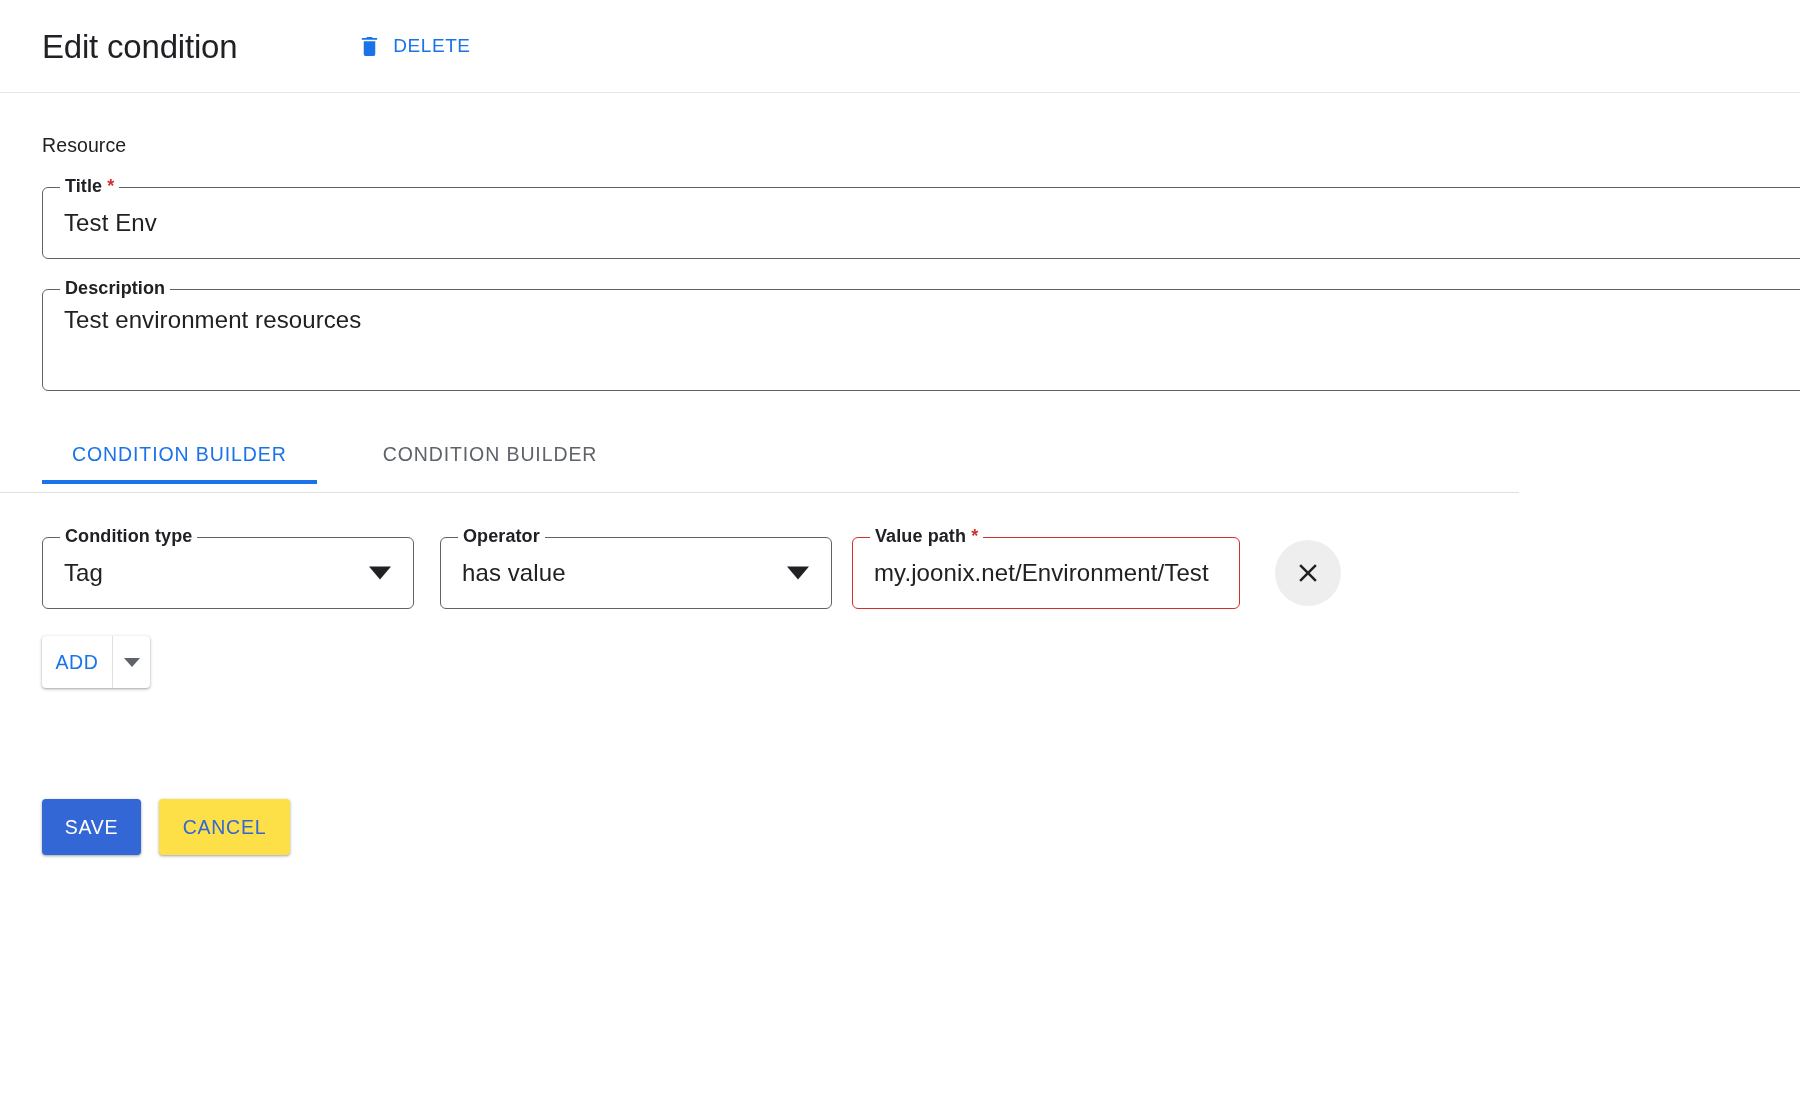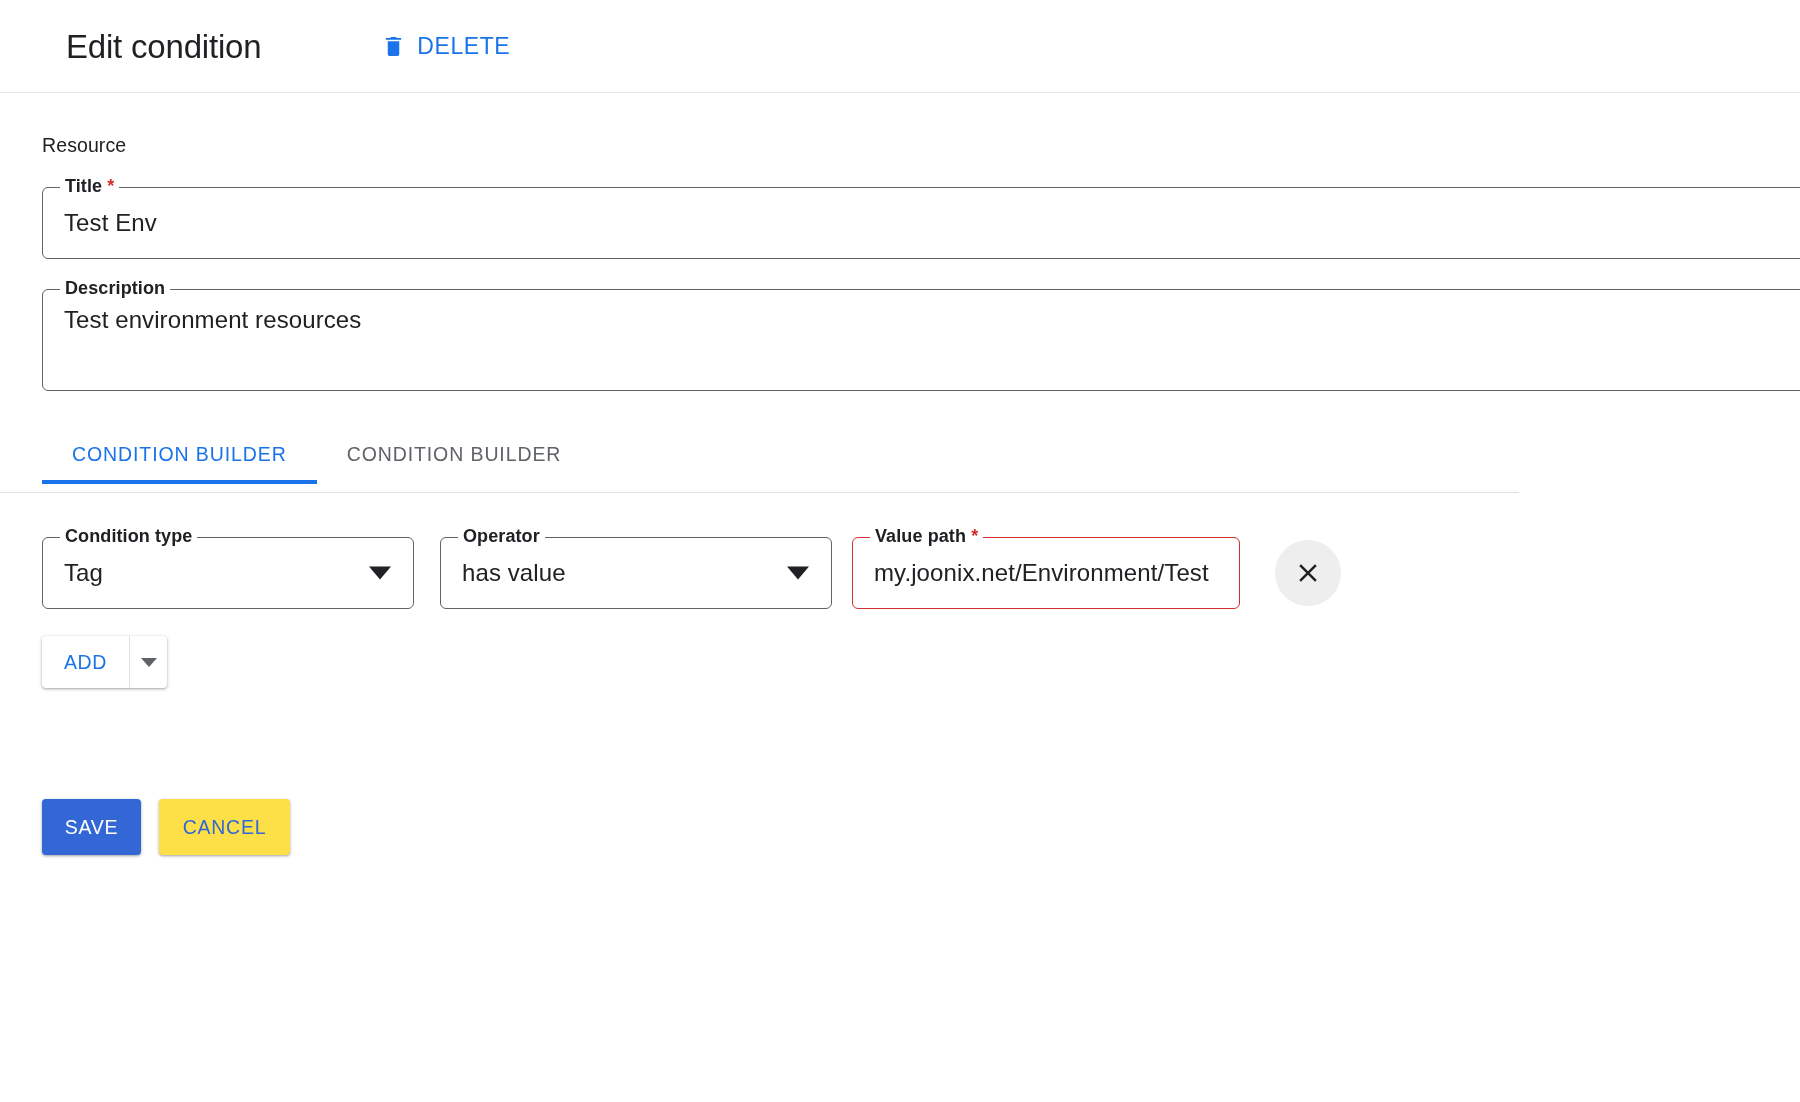--- a/index.html
+++ b/index.html
@@ -12,42 +12,42 @@
     color: #202124;
     overflow: hidden;
   }
 
   
   .page-header {
     height: 93px;
     border-bottom: 1px solid #e4e6e8;
     display: flex;
     align-items: center;
-    padding-left: 66px;
+    padding-left: 42px;
   }
   .page-title {
     font-size: 33px;
     font-weight: 400;
     letter-spacing: -0.2px;
     color: #202124;
     line-height: 1;
   }
   .delete-action {
     display: flex;
     align-items: center;
     gap: 12px;
     margin-left: 113px;
     cursor: pointer;
     user-select: none;
     padding: 6px 8px;
     border-radius: 4px;
   }
   .delete-label {
     color: #1a73e8;
-    font-size: 23px;
+    font-size: 19px;
     font-weight: 500;
     letter-spacing: 0.55px;
   }
   .trash-icon { width: 23px; height: 25px; display: block; }
 
   
   .body-wrap { padding: 0 0 0 42px; }
 
   .section-label {
     font-size: 19.5px;
@@ -102,20 +102,21 @@
   
   .tabs {
     margin-top: 40px;
     position: relative;
     height: 62px;
     width: 1519px;
     margin-left: -42px;
     padding-left: 42px;
     display: flex;
     align-items: flex-start;
+    gap: 36px;
   }
   .tabs:after {
     content: "";
     position: absolute;
     left: 0; right: 0; bottom: 0;
     height: 1px;
     background: #e0e0e0;
   }
   .tab {
     position: relative;
@@ -178,21 +179,21 @@
   
   .add-split {
     margin-top: 27px;
     display: inline-flex;
     align-items: stretch;
     height: 52px;
     background: #fff;
     border-radius: 4px;
     box-shadow: 0 1px 2px rgba(60,64,67,0.30), 0 1px 3px 1px rgba(60,64,67,0.15);
     overflow: hidden;
-    width: 125px;
+    width: 108px;
   }
   .add-main {
     flex: 1;
     display: flex;
     align-items: center;
     justify-content: center;
     color: #1a73e8;
     font-size: 19.5px;
     font-weight: 500;
     letter-spacing: 0.6px;

